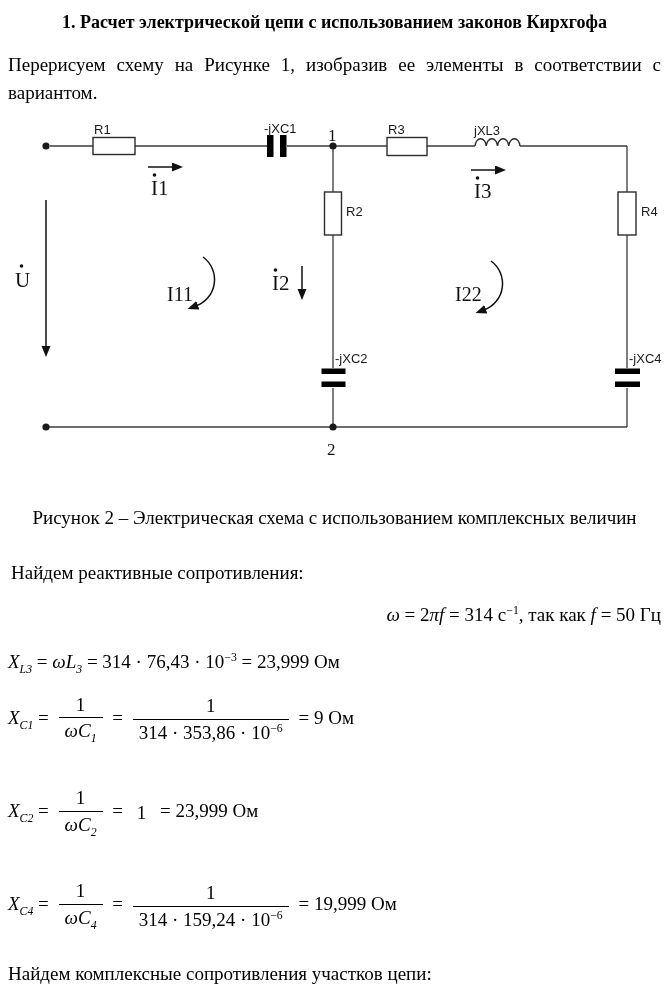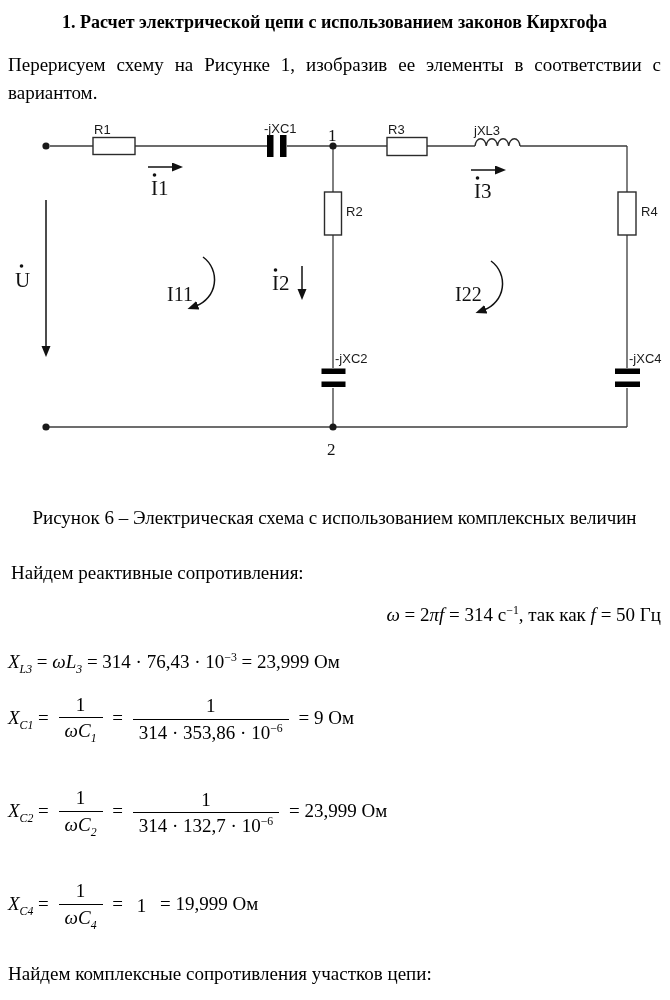--- a/index.html
+++ b/index.html
@@ -114,46 +114,46 @@
   <text x="466" y="83" class="lbl-cur">I3</text>
   <circle cx="469.5" cy="63" r="1.8" fill="#111"></circle>
   <text x="7" y="172" class="lbl-cur">U</text>
   <circle cx="13.5" cy="151" r="1.8" fill="#111"></circle>
 
   <text x="159" y="186" class="lbl-loop">I11</text>
   <text x="447" y="186" class="lbl-loop">I22</text>
 </svg>
 </div>
 
-<div class="caption">Рисунок 6 – Электрическая схема с использованием комплексных величин</div>
+<div class="caption">Рисунок 2 – Электрическая схема с использованием комплексных величин</div>
 
 <div class="sect">Найдем реактивные сопротивления:</div>
 
 <div class="formula first"><span class="v">ω</span><span> = 2</span><span class="v">πf</span><span> = 314 с</span><sup>−1</sup><span>, так как </span><span class="v">f</span><span> = 50 Гц</span></div>
 
 <div class="formula"><span class="v">X</span><sub class="v">L3</sub><span> = </span><span class="v">ωL</span><sub class="v">3</sub><span> = 314 · 76,43 · 10</span><sup>−3</sup><span> = 23,999 Ом</span></div>
 
 <div class="formula fr fr1"><span class="v">X</span><sub class="v">C1</sub><span> = </span><span class="frac">
       <span class="num">1</span>
       <span class="den"><span class="v">ωC</span><sub class="v">1</sub></span>
     </span><span> = </span><span class="frac">
       <span class="num">1</span>
       <span class="den"><span>314 · 353,86 · 10</span><sup>−6</sup></span>
     </span><span> = 9 Ом</span></div>
 
 <div class="formula fr"><span class="v">X</span><sub class="v">C2</sub><span> = </span><span class="frac">
       <span class="num">1</span>
       <span class="den"><span class="v">ωC</span><sub class="v">2</sub></span>
     </span><span> = </span><span class="frac">
       <span class="num">1</span>
-      <span class="den"><span>314 · 132,7 · 10</span><sup>−6</sup></span>
     </span><span> = 23,999 Ом</span></div>
 
 <div class="formula fr"><span class="v">X</span><sub class="v">C4</sub><span> = </span><span class="frac">
       <span class="num">1</span>
       <span class="den"><span class="v">ωC</span><sub class="v">4</sub></span>
     </span><span> = </span><span class="frac">
       <span class="num">1</span>
+      <span class="den"><span>314 · 159,24 · 10</span><sup>−6</sup></span>
     </span><span> = 19,999 Ом</span></div>
 
 <div class="sect2">Найдем комплексные сопротивления участков цепи:</div>
 
 <div class="formula"><span class="uz"><span class="v">Z</span><sub class="v">1</sub></span><span> = </span><span class="v">R</span><sub class="v">1</sub><span> − </span><span class="v">jX</span><sub class="v">C1</sub><span> = 12 − 9</span><span class="v">j</span><span> Ом</span></div>
 
 </body></html>

